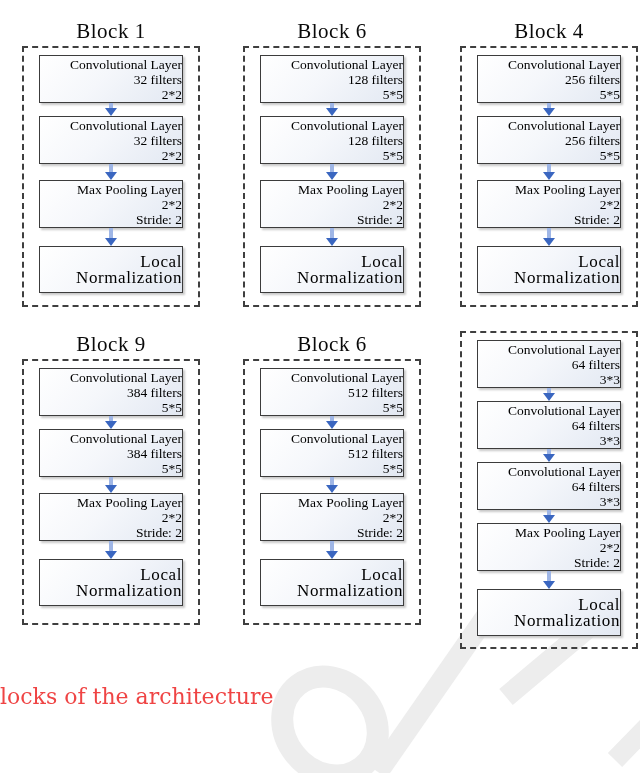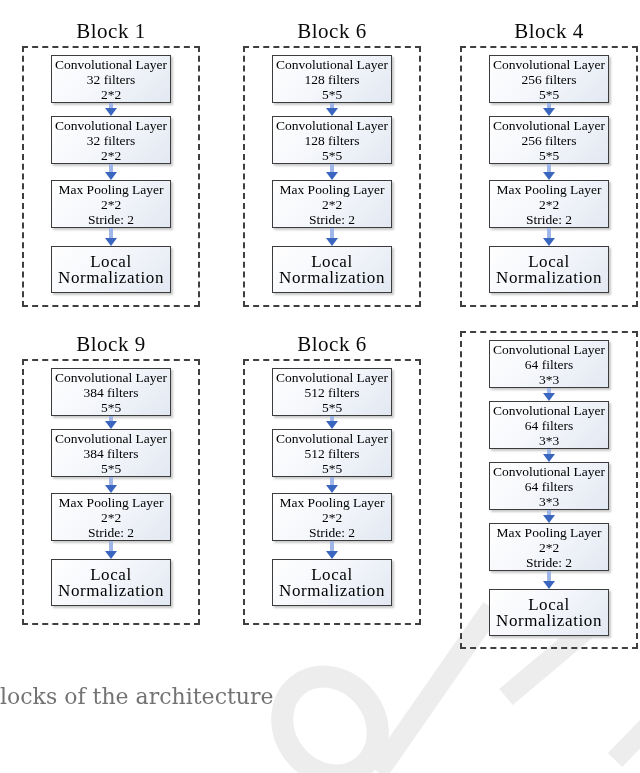--- a/index.html
+++ b/index.html
@@ -14,44 +14,44 @@
   }
   .frame{
     box-sizing:border-box;width:178px;border:2px dashed #3f3f3f;
     display:flex;flex-direction:column;align-items:center;padding-top:7px;
     background:transparent;
   }
   .h-row1{height:261px;}
   .h-row2{height:266px;}
   .h-tall{height:318px;}
   .layer{
-    box-sizing:border-box;width:120px;height:48px;
+    box-sizing:border-box;width:144px;height:48px;
     border:1.5px solid #3c3c3c;
     background:linear-gradient(135deg,#ffffff 0%,#f5f7fb 45%,#e2e8f2 100%);
     box-shadow:2px 2px 2px #c9c9c9;
-    text-align:center;font-size:13.5px;line-height:15.2px;
+    text-align:right;font-size:13.5px;line-height:15.2px;
     overflow:hidden;padding-top:1px;
   }
   .layer.single{
     height:47px;display:flex;align-items:center;justify-content:center;
     font-size:17px;letter-spacing:0.6px;padding-top:0;
   }
   .arrow{display:flex;flex-direction:column;align-items:center;justify-content:flex-end;}
   .a1{height:13px;}
   .a2{height:16px;}
   .a3{height:18px;}
   .arrow .stem{flex:1 1 auto;width:4px;background:#9fb6e6;display:block;margin-bottom:-1px;}
   .arrow .head{
     display:block;width:0;height:0;
     border-left:6px solid transparent;border-right:6px solid transparent;
     border-top:8px solid #3a66c0;
   }
   .caption{
     position:absolute;left:0;top:684px;
-    font-family:"DejaVu Serif",serif;font-size:22px;color:#737373;
+    font-family:"DejaVu Serif",serif;font-size:22px;color:#ef4444;
     white-space:nowrap;
   }
   .watermark{position:absolute;left:0;top:0;pointer-events:none;}
 </style>
 </head>
 <body>
 
 <svg class="watermark" width="640" height="773" viewBox="0 0 640 773" aria-hidden="true">
   <g fill="none" stroke="#ededed">
     <ellipse cx="330" cy="726" rx="45" ry="52" stroke-width="22" transform="rotate(-38 330 726)"></ellipse>

